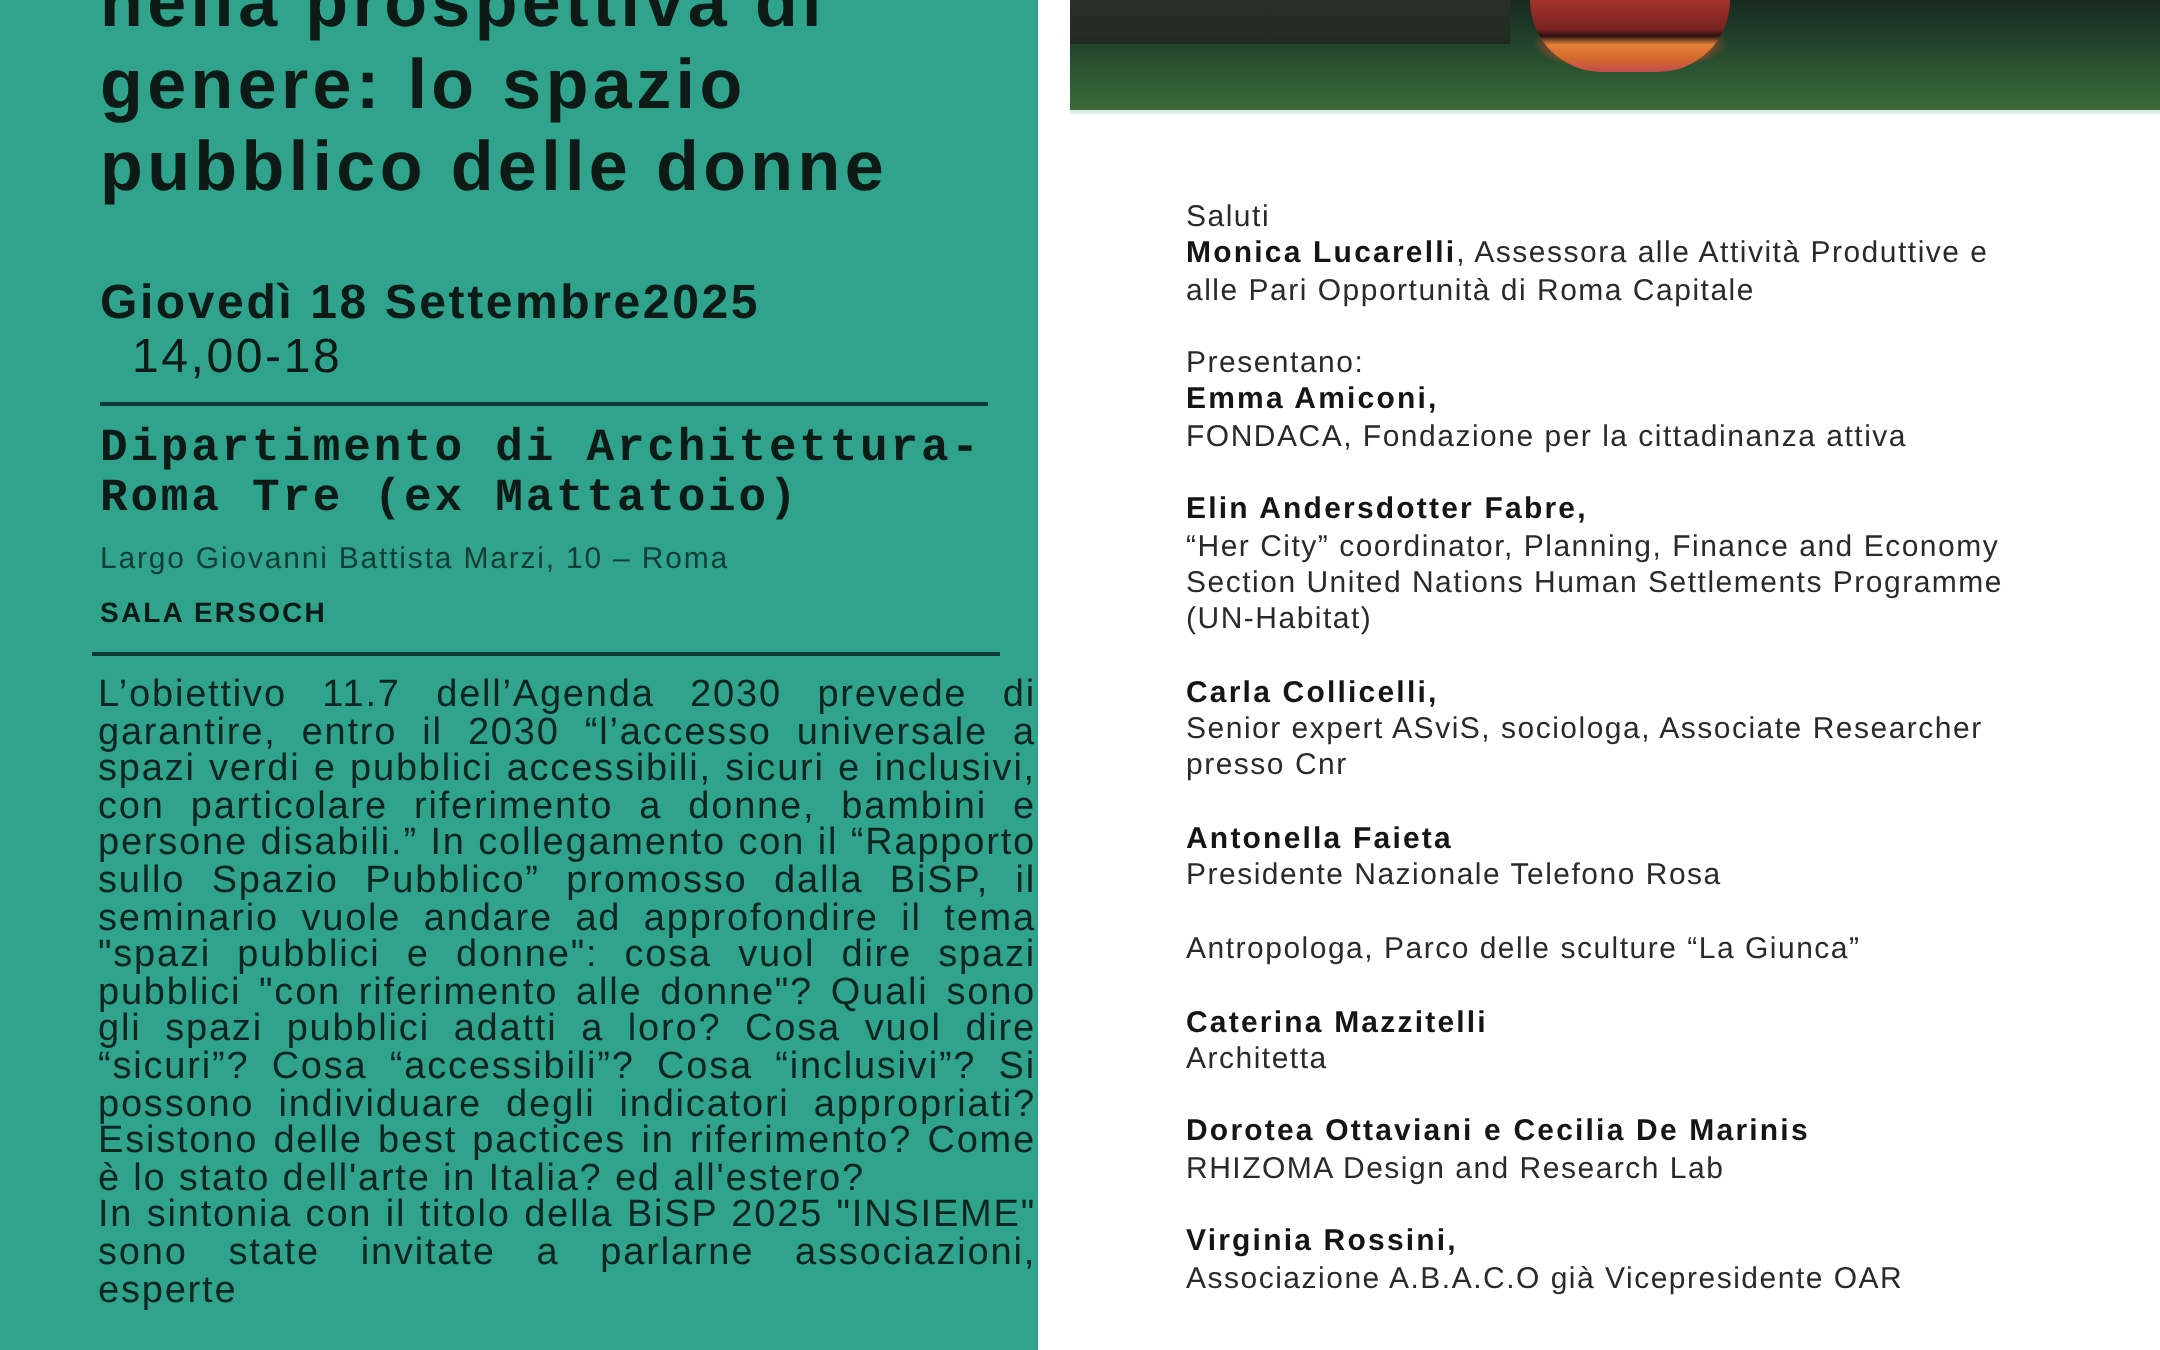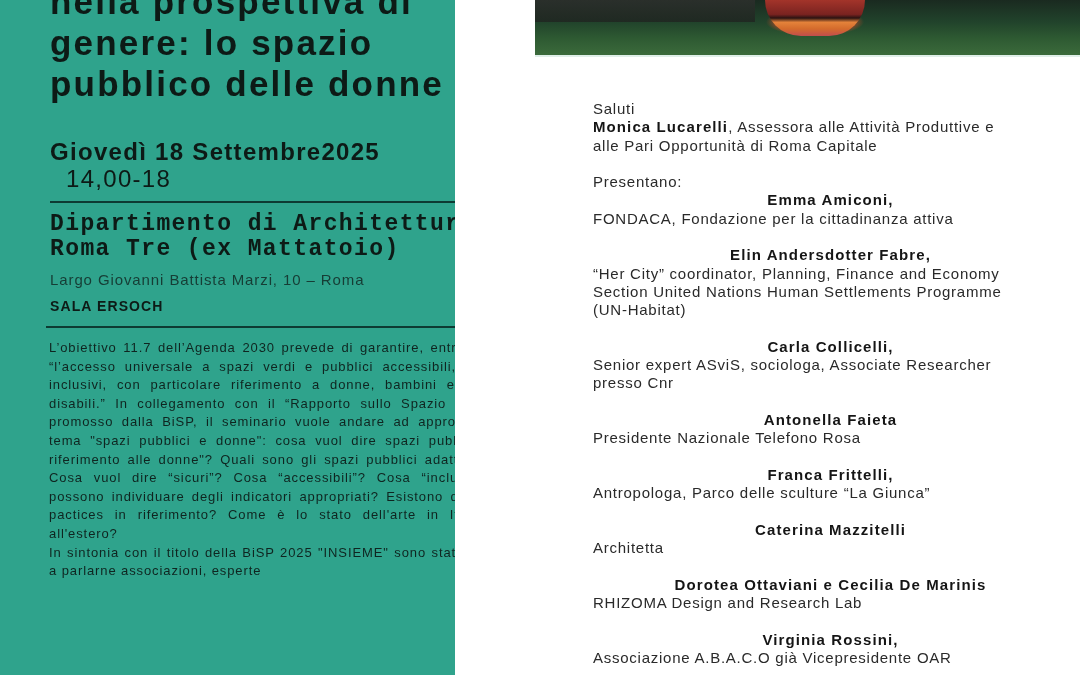--- a/index.html
+++ b/index.html
@@ -1,20 +1,20 @@
 <!DOCTYPE html>
 <html><head>
   <meta charset="utf-8">
   <style>
     * { margin: 0; padding: 0; box-sizing: border-box; }
     html, body { width: 1080px; height: 675px; overflow: hidden; background: #ffffff; }
     body { position: relative; font-family: "Liberation Sans", sans-serif; color: #111; }
 
     .left-panel {
-      position: absolute; left: 0; top: 0; width: 455px; height: 675px;
+      position: absolute; left: 0; top: 0; width: 519px; height: 675px;
       background: #2fa38c; overflow: hidden;
     }
     .title {
       position: absolute; left: 50px; top: -19px; width: 470px;
       font-family: "Liberation Sans", sans-serif; font-weight: bold;
       font-size: 35px; line-height: 41px; letter-spacing: 2.2px; color: #0d1a16;
     }
     .title span { display: block; white-space: nowrap; }
 
     .date {
@@ -42,21 +42,21 @@
       position: absolute; left: 50px; top: 271px;
       font-size: 15px; letter-spacing: 0.9px; color: #163d35; white-space: nowrap; text-align: right;
     }
     .room {
       position: absolute; left: 50px; top: 298px;
       font-weight: bold; font-size: 14px; letter-spacing: 1.1px; color: #0d1a16;
     }
 
     .body-text {
       position: absolute; left: 49px; top: 339px; width: 469px;
-      font-size: 13px; line-height: 18.6px; letter-spacing: 0.9px; color: #0f2520;
+      font-size: 19px; line-height: 18.6px; letter-spacing: 0.9px; color: #0f2520;
       text-align: justify;
     }
     .body-text p { margin: 0; }
 
     .photo {
       position: absolute; left: 535px; top: 0; width: 545px; height: 55px;
       background:
         radial-gradient(ellipse 70px 20px at 280px 22px, #d87a3a 0%, #b44a2a 50%, rgba(0,0,0,0) 70%),
         radial-gradient(ellipse 60px 8px at 280px 10px, #8c2a22 0%, rgba(0,0,0,0) 80%),
         linear-gradient(180deg, #1a2a20 0%, #21432b 40%, #2e5a32 70%, #3b6a3b 100%);
@@ -74,21 +74,21 @@
     }
     .photo-edge {
       position: absolute; left: 535px; top: 55px; width: 545px; height: 2px; background: #dfeee8;
     }
 
     .program {
       position: absolute; left: 568px; top: 100px; width: 500px;
       font-size: 15px; line-height: 18.3px; letter-spacing: 0.75px; color: #2a2a2a;
     }
     .program .block { margin-bottom: 18.3px; margin-left: 25px; }
-    .program .name { font-weight: bold; color: #151515; letter-spacing: 1.1px; text-align: center; }
+    .program .name { font-weight: bold; color: #151515; letter-spacing: 1.1px; }
     .program .line { display: block; white-space: nowrap; }
   </style>
 </head>
 <body>
 
 <div class="left-panel">
   <div class="title">
     <span>nella prospettiva di</span>
     <span>genere: lo spazio</span>
     <span>pubblico delle donne</span>
@@ -144,21 +144,20 @@
     <span class="line">Senior expert ASviS, sociologa, Associate Researcher</span>
     <span class="line">presso Cnr</span>
   </div>
 
   <div class="block">
     <span class="line name">Antonella Faieta</span>
     <span class="line">Presidente Nazionale Telefono Rosa</span>
   </div>
 
   <div class="block">
-    <span class="line name">Franca Frittelli,</span>
     <span class="line">Antropologa, Parco delle sculture “La Giunca”</span>
   </div>
 
   <div class="block">
     <span class="line name">Caterina Mazzitelli</span>
     <span class="line">Architetta</span>
   </div>
 
   <div class="block">
     <span class="line name">Dorotea Ottaviani e Cecilia De Marinis</span>

